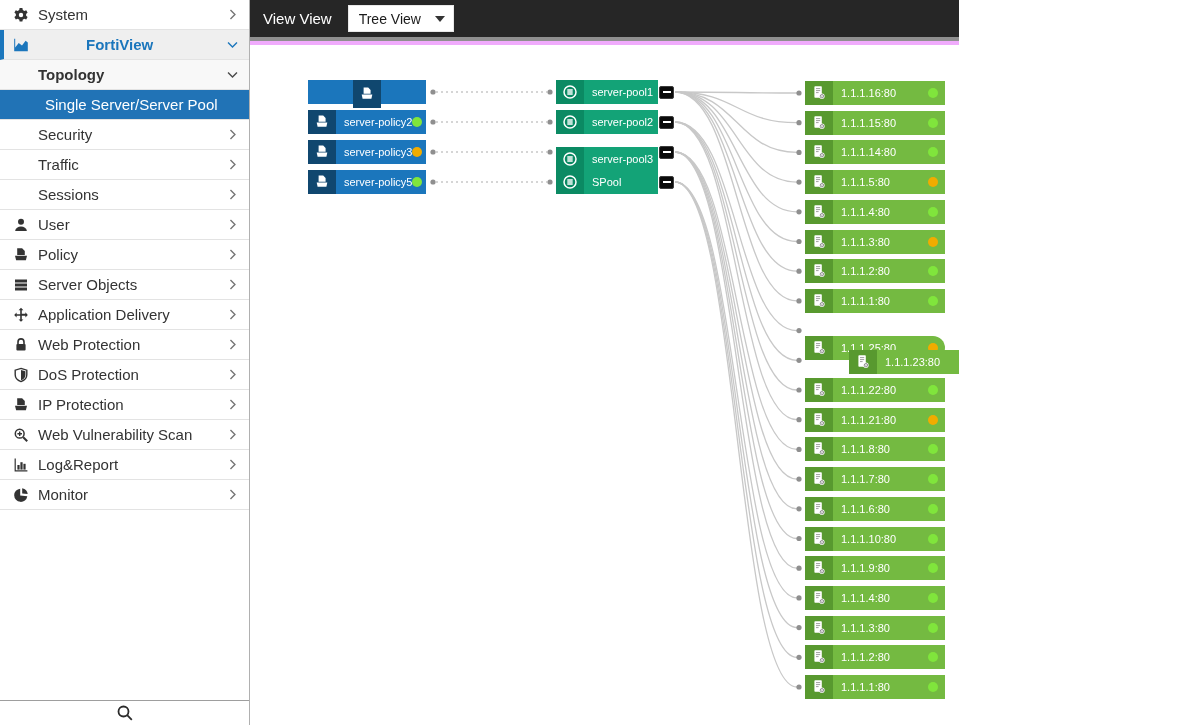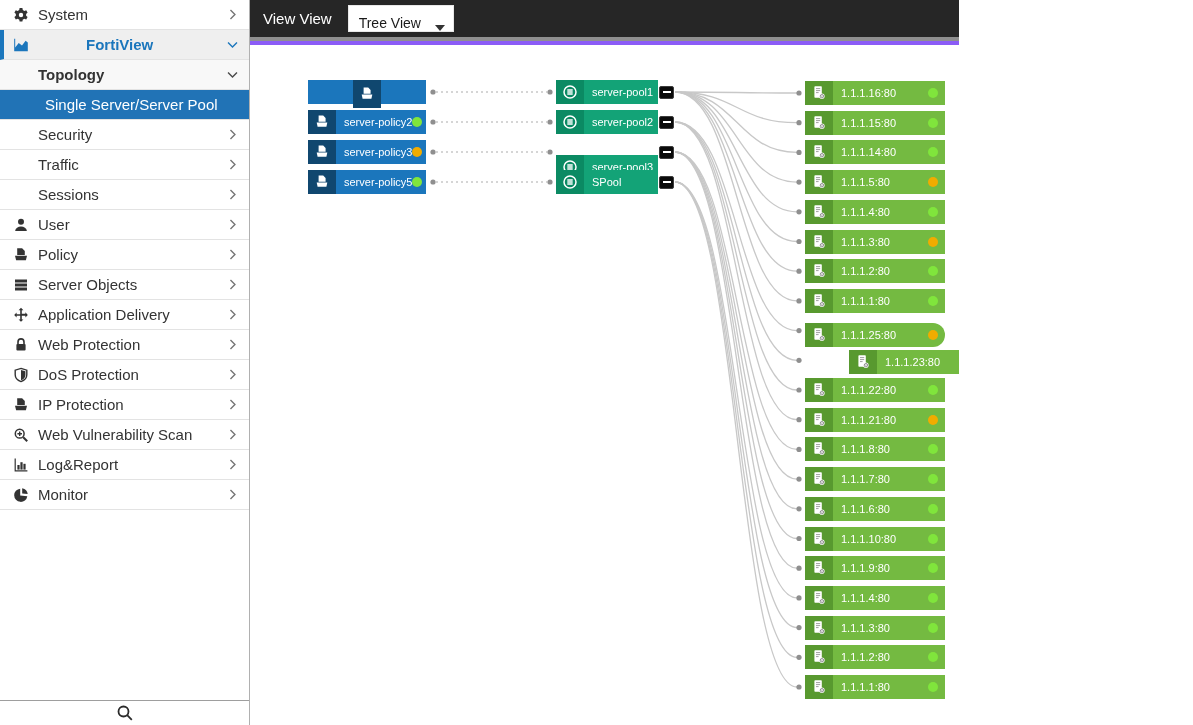--- a/index.html
+++ b/index.html
@@ -1,17 +1,17 @@
 <!DOCTYPE html>
 <html><head>
 <meta charset="utf-8">
 <style>
   html,body{margin:0;padding:0;background:#fff;}
   *{box-sizing:border-box;font-family:"Liberation Sans",sans-serif;}
-  .app{position:relative;width:959px;height:725px;overflow:hidden;background:#8b5cf6;}
+  .app{position:relative;width:959px;height:725px;overflow:hidden;background:#f0abfc;}
 
   
   .sidebar{position:absolute;left:0;top:0;width:250px;height:725px;background:#fff;border-right:1px solid #b0b0b0;z-index:5;}
   .side-row{position:relative;display:flex;align-items:center;height:30px;border-bottom:1px solid #e3e3e3;color:#333;font-size:15px;cursor:pointer;background:#fff;}
   .side-row .ic{width:18px;height:18px;margin-right:8px;flex:0 0 18px;display:inline-flex;align-items:center;justify-content:center;}
   .side-row .ic svg{width:16px;height:16px;display:block;}
   .side-row .chev{position:absolute;right:9px;width:14px;height:14px;color:#757575;}
   .side-row .chev svg{width:13px;height:13px;display:block;}
   .row-top{padding-left:12px;}
   .row-active{color:#1b76bc;background:#efefef;border-left:4px solid #1b76bc;padding-left:8px;font-weight:bold;}
@@ -20,21 +20,21 @@
   .row-section .chev{color:#4a4a4a;}
   .row-selected{padding-left:45px;background:#2173b6;color:#fff;font-size:15px;}
   .row-sub{padding-left:38px;}
   .side-footer{position:absolute;left:0;bottom:0;width:100%;height:25px;border-top:1px solid #9e9e9e;display:flex;align-items:center;justify-content:center;}
   .search-wrap{width:18px;height:18px;color:#2b2b2b;cursor:pointer;}
   .search-wrap svg{width:18px;height:18px;display:block;}
 
   
   .topbar{position:absolute;left:250px;top:0;width:943px;height:41px;background:#262626;border-bottom:4px solid #8f8f8f;display:flex;align-items:center;color:#fff;}
   .vt-label{margin-left:13px;font-size:15px;}
-  .vt-select{margin-left:16px;width:106px;height:27px;background:#fff;border:1px solid #e8e8e8;display:flex;align-items:flex-end;justify-content:space-between;padding:0 8px 0 10px;color:#1a1a1a;font-size:14px;cursor:pointer;}
+  .vt-select{margin-left:16px;width:106px;height:27px;background:#fff;border:1px solid #e8e8e8;display:flex;align-items:center;justify-content:space-between;padding:0 8px 0 10px;color:#1a1a1a;font-size:14px;cursor:pointer;}
   .vt-caret{width:0;height:0;border-left:5px solid transparent;border-right:5px solid transparent;border-top:6px solid #333;}
 
   
   #canvas{position:absolute;left:250px;top:45px;width:943px;height:680px;background:#fff;}
   #links{position:absolute;left:0;top:0;}
   .node{position:absolute;height:24px;display:flex;align-items:center;color:#fff;font-size:11px;cursor:pointer;}
   .node .nic{height:24px;width:28px;flex:0 0 28px;display:flex;align-items:center;justify-content:center;}
   .node .nic svg{width:16px;height:16px;display:block;}
   .node .nlabel{padding-left:8px;white-space:nowrap;flex:1 1 auto;}
   .node .ndot{width:10px;height:10px;border-radius:50%;margin-right:7px;flex:0 0 10px;}
@@ -379,21 +379,21 @@
       <div class="node" style="left: 306px; top: 65px; width: 102px; background: rgb(19, 163, 119);">
         <span class="nic" style="background: rgb(11, 138, 99);">
           <svg viewBox="0 0 16 16">
             <circle cx="8" cy="8" r="6" fill="none" stroke="#fff" stroke-width="1.5"></circle>
             <path stroke="#fff" stroke-width="1.3" d="M5.3 6h5.4M5.3 8h5.4M5.3 10h5.4"></path>
           </svg>
         </span>
         <span class="nlabel">server-pool2</span>
       </div>
       <div class="expander" style="left: 409px; top: 70.5px;"></div>
-      <div class="node" style="left: 306px; top: 110px; width: 102px; background: rgb(19, 163, 119);">
+      <div class="node" style="left: 306px; top: 102px; width: 102px; background: rgb(19, 163, 119);">
         <span class="nic" style="background: rgb(11, 138, 99);">
           <svg viewBox="0 0 16 16">
             <circle cx="8" cy="8" r="6" fill="none" stroke="#fff" stroke-width="1.5"></circle>
             <path stroke="#fff" stroke-width="1.3" d="M5.3 6h5.4M5.3 8h5.4M5.3 10h5.4"></path>
           </svg>
         </span>
         <span class="nlabel">server-pool3</span>
       </div>
       <div class="expander" style="left: 409px; top: 100.5px;"></div>
       <div class="node" style="left: 306px; top: 125px; width: 102px; background: rgb(19, 163, 119);">
@@ -503,21 +503,21 @@
             <rect x="3.4" y="1.2" width="7.4" height="11.6" rx="0.8" fill="#fff"></rect>
             <path stroke="rgba(0,0,0,0.38)" stroke-width="1" d="M5 3.6h4.2M5 5.6h4.2M5 7.6h2.6"></path>
             <circle cx="10.9" cy="11.2" r="2.7" fill="#fff"></circle>
             <circle cx="10.9" cy="11.2" r="1.7" fill="none" stroke="rgba(0,0,0,0.42)" stroke-width="1"></circle>
             <circle cx="10.9" cy="11.2" r="0.6" fill="rgba(0,0,0,0.42)"></circle>
           </svg>
         </span>
         <span class="nlabel">1.1.1.1:80</span>
         <span class="ndot" style="background: rgb(128, 229, 60);"></span>
       </div>
-      <div class="node" style="left: 555px; top: 278px; width: 140px; background: rgb(116, 186, 65); border-radius: 12px;">
+      <div class="node" style="left: 555px; top: 291px; width: 140px; background: rgb(116, 186, 65); border-radius: 12px;">
         <span class="nic" style="background: rgb(88, 153, 47);">
           <svg viewBox="0 0 16 16">
             <rect x="3.4" y="1.2" width="7.4" height="11.6" rx="0.8" fill="#fff"></rect>
             <path stroke="rgba(0,0,0,0.38)" stroke-width="1" d="M5 3.6h4.2M5 5.6h4.2M5 7.6h2.6"></path>
             <circle cx="10.9" cy="11.2" r="2.7" fill="#fff"></circle>
             <circle cx="10.9" cy="11.2" r="1.7" fill="none" stroke="rgba(0,0,0,0.42)" stroke-width="1"></circle>
             <circle cx="10.9" cy="11.2" r="0.6" fill="rgba(0,0,0,0.42)"></circle>
           </svg>
         </span>
         <span class="nlabel">1.1.1.25:80</span>

